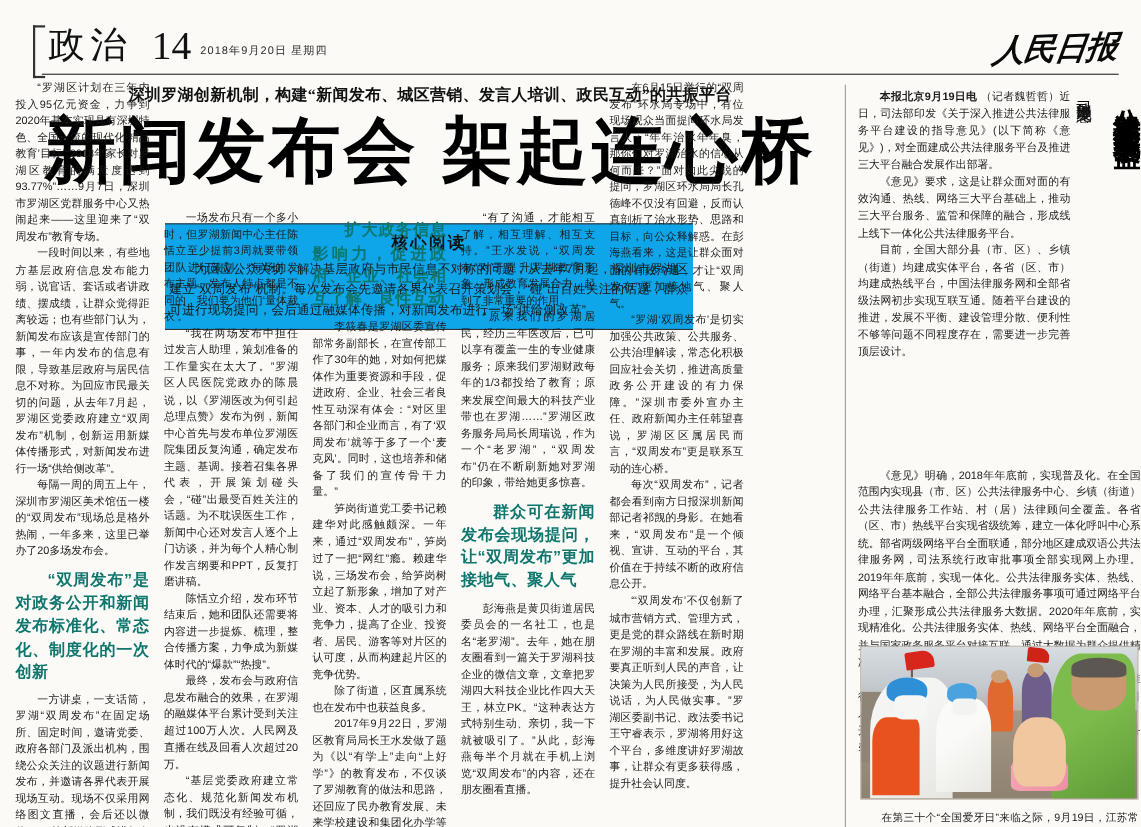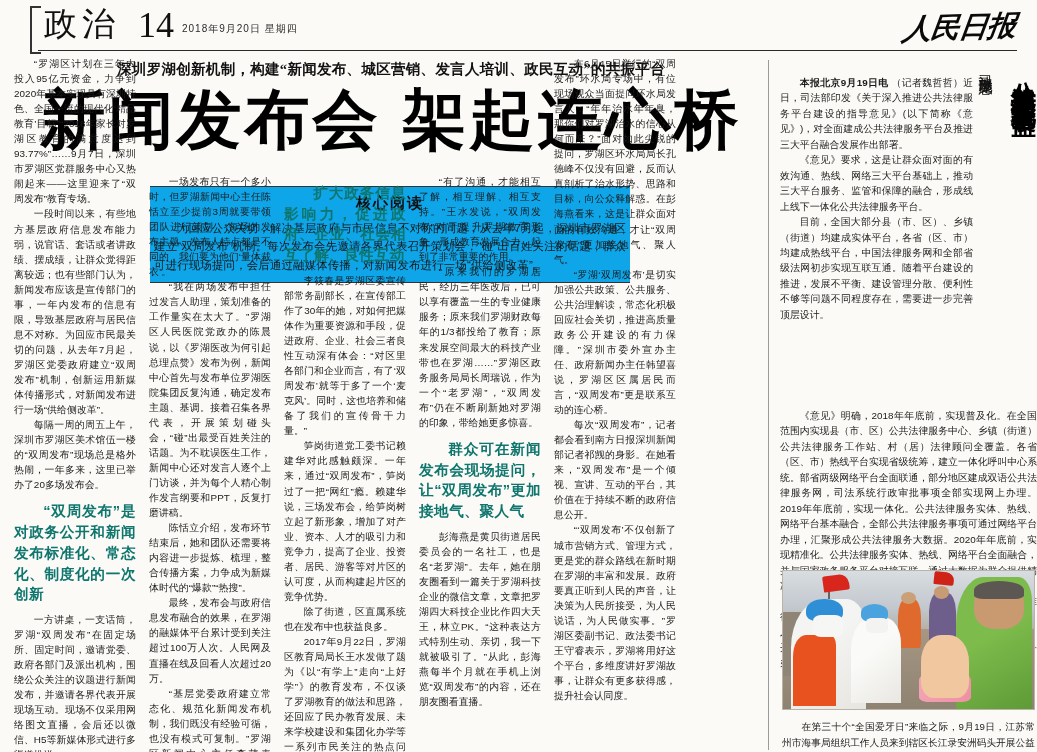--- a/index.html
+++ b/index.html
@@ -3,21 +3,21 @@
 <meta charset="utf-8">
 <style>
   html,body{margin:0;padding:0;}
   body{
     width:1037px;height:752px;
     background:#fbfaf7;
     font-family:"Liberation Serif","DejaVu Serif",serif;
     color:#1a1a1a;
     overflow:hidden;
   }
-  .page{position:relative;width:1037px;height:752px;box-sizing:border-box;padding:0 14px;}
+  .page{position:relative;width:1037px;height:752px;box-sizing:border-box;padding:17px 14px;}
 
   
   .masthead{position:relative;height:56px;}
   .mast-bracket{
     position:absolute;left:16px;top:6px;width:9px;height:44px;
     border-left:2px solid #333;border-top:2px solid #333;border-bottom:2px solid #333;
   }
   .mast-section{
     position:absolute;left:30px;top:2px;
     font-size:33px;letter-spacing:5px;font-weight:400;
@@ -118,21 +118,21 @@
     font-family:"Liberation Sans","DejaVu Sans",sans-serif;
   }
   .vert-kicker{
     position:absolute;right:42px;top:8px;width:19px;
     writing-mode:vertical-rl;text-orientation:upright;
     font-size:14px;font-weight:400;letter-spacing:1px;color:#111;
     height:150px;
     font-family:"Liberation Sans","DejaVu Sans",sans-serif;
   }
   .rt-body{
-    position:absolute;left:0;top:19px;width:193px;
+    position:absolute;left:0;top:8px;width:193px;
     font-size:9.9px;line-height:1.56;text-align:justify;color:#1b1b1b;
     font-family:"Liberation Sans","DejaVu Sans",sans-serif;
   }
   .rt-body p{margin:0;text-indent:2em;}
   .rt-body .lead{text-indent:2em;}
   .rt-body .dateline{font-weight:700;}
   .rt-wide{
     position:absolute;left:0;top:352px;width:257px;
     font-size:9.9px;line-height:1.56;text-align:justify;color:#1b1b1b;
     font-family:"Liberation Sans","DejaVu Sans",sans-serif;

